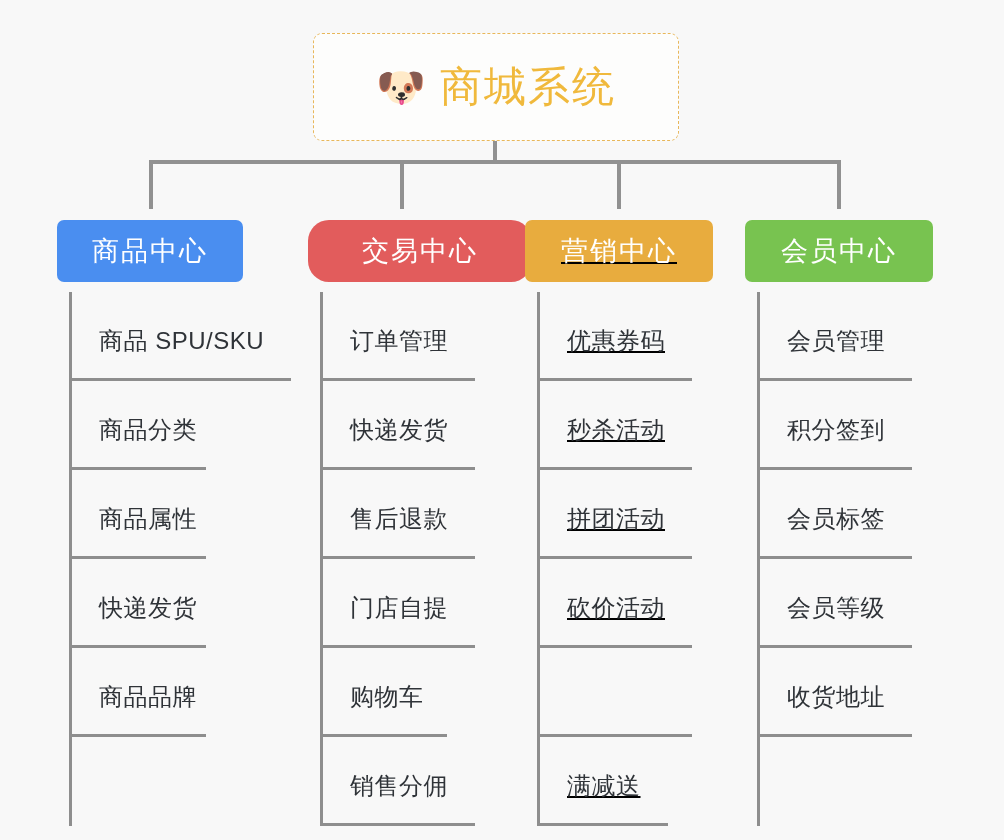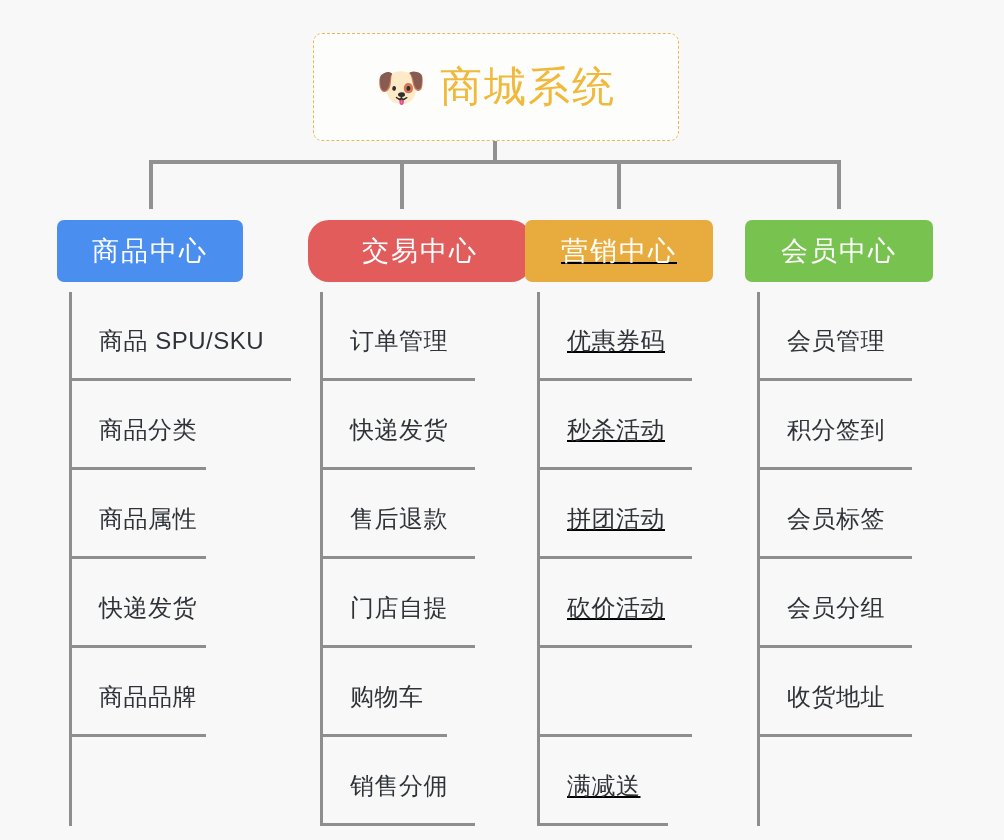--- a/index.html
+++ b/index.html
@@ -234,21 +234,21 @@
           </div>
           <div class="leaf">
             <span class="leaf-label">积分签到</span>
             <div class="leaf-rule" style="width: 155px;"></div>
           </div>
           <div class="leaf">
             <span class="leaf-label">会员标签</span>
             <div class="leaf-rule" style="width: 155px;"></div>
           </div>
           <div class="leaf">
-            <span class="leaf-label">会员分组</span>
+            <span class="leaf-label">会员等级</span>
             <div class="leaf-rule" style="width: 155px;"></div>
           </div>
           <div class="leaf">
             <span class="leaf-label">收货地址</span>
             <div class="leaf-rule" style="width: 155px;"></div>
           </div>
         </div>
       </div>
     </div>
 <div class="conn conn-drop" style="left: 149px;"></div>

